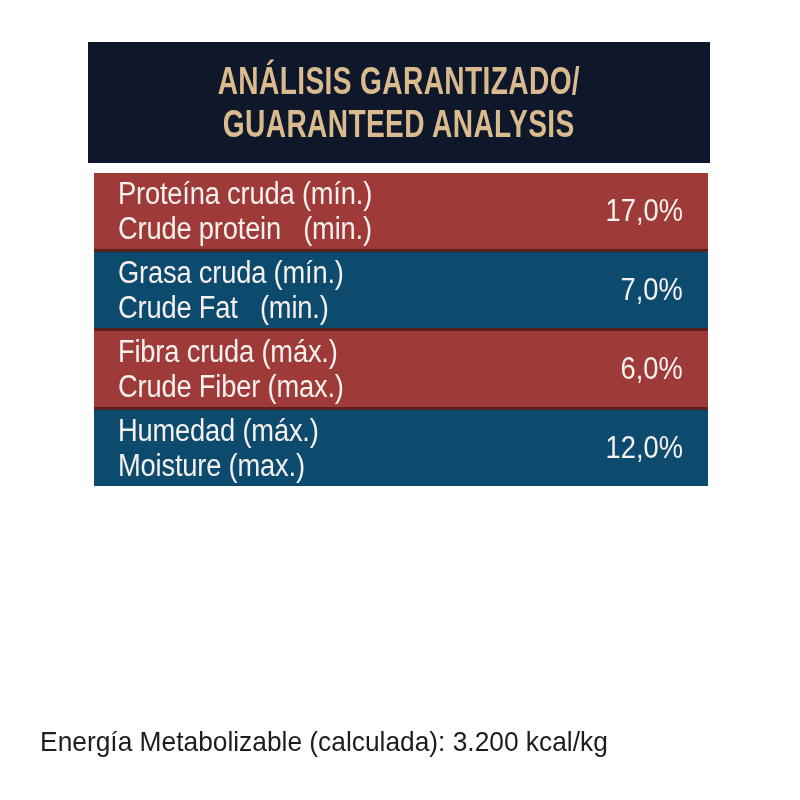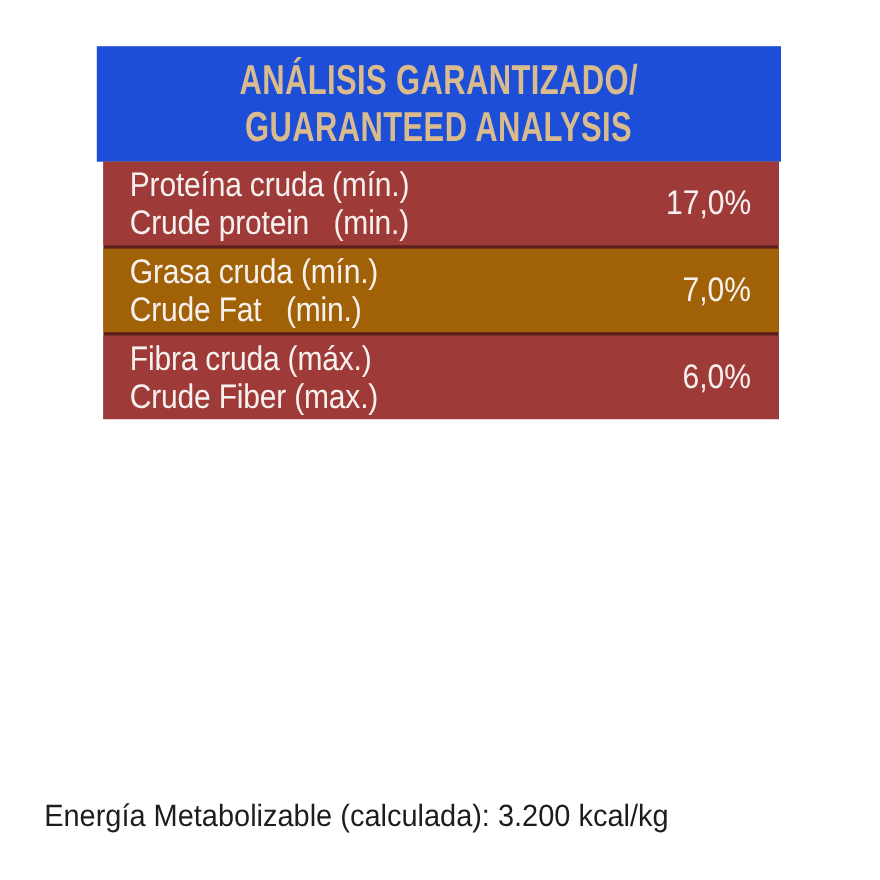--- a/index.html
+++ b/index.html
@@ -14,22 +14,22 @@
     font-family: "Liberation Sans", sans-serif;
     overflow: hidden;
   }
   .panel {
     position: absolute;
     left: 88px;
     top: 42px;
     width: 622px;
   }
   .header {
-    background: #1d4ed8;
-    height: 105px;
+    background: #0f172a;
+    height: 121px;
     display: flex;
     flex-direction: column;
     justify-content: center;
     align-items: center;
   }
   .header .title-line {
     color: #d9bb8e;
     font-weight: 700;
     font-size: 38px;
     line-height: 43px;
@@ -38,31 +38,32 @@
     transform-origin: center;
     letter-spacing: 0.5px;
   }
   .rows {
     margin-left: 6px;
     width: 614px;
     background: #5c1f1e; 
     display: flex;
     flex-direction: column;
     gap: 3px;
+    margin-top: 10px;
   }
   .row {
     height: 76px;
     display: flex;
     align-items: center;
     justify-content: space-between;
     padding: 0 25px 0 24px;
     box-sizing: border-box;
   }
   .row.light { background: #9e3b39; }
-  .row.dark  { background: #a16207; }
+  .row.dark  { background: #0c4a6e; }
   .nutrient-label {
     display: flex;
     flex-direction: column;
   }
   .nutrient-label .lbl-line {
     color: #f6f1ef;
     font-size: 31px;
     line-height: 35px;
     white-space: pre;
     transform: scaleX(0.88);
@@ -122,20 +123,27 @@
     </div>
 
     <div class="row light">
       <div class="nutrient-label">
         <span class="lbl-line">Fibra cruda (máx.)</span>
         <span class="lbl-line">Crude Fiber (max.)</span>
       </div>
       <div class="nutrient-value">6,0%</div>
     </div>
 
+    <div class="row dark">
+      <div class="nutrient-label">
+        <span class="lbl-line">Humedad (máx.)</span>
+        <span class="lbl-line">Moisture (max.)</span>
+      </div>
+      <div class="nutrient-value">12,0%</div>
+    </div>
 
 
 
 
   </div>
 </div>
 
 <div class="footer">
   <span class="footer-text">Energía Metabolizable (calculada): 3.200 kcal/kg</span>
 </div>

